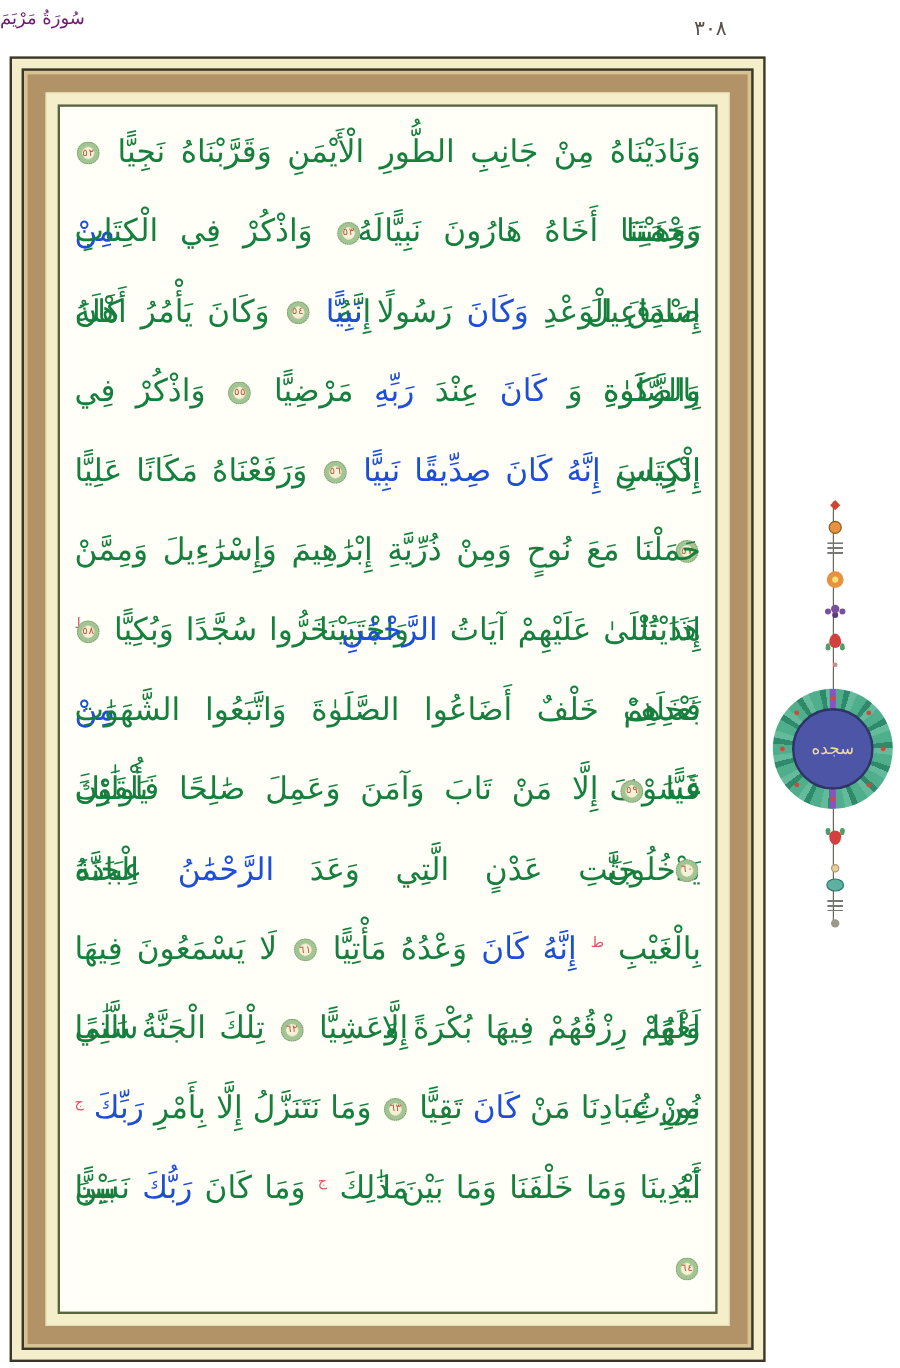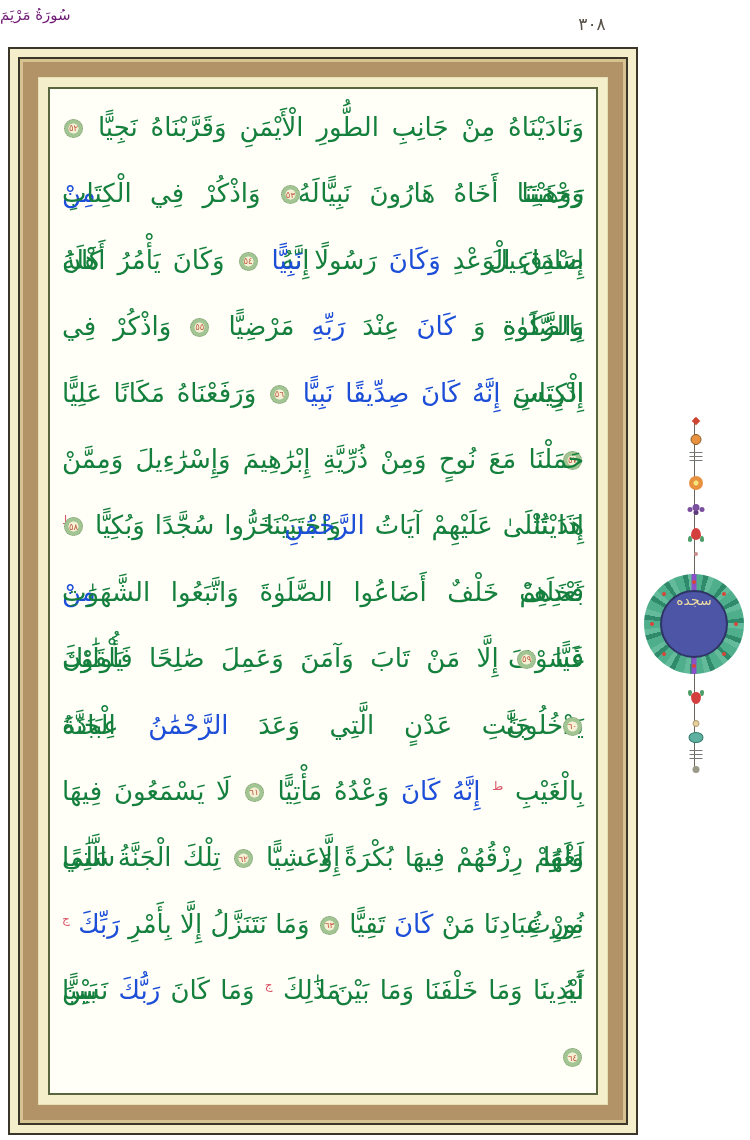--- a/index.html
+++ b/index.html
@@ -48,41 +48,41 @@
     text-align:justify;text-align-last:justify;text-justify:inter-word;
     font-size:26px;color:#474036;overflow:visible;
   }
   .ink{color:#15803d;}
   .red{color:#1d4ed8;}
   .sup{font-size:12px;vertical-align:super;line-height:0;color:#db5568;}
   .verse-marker{
     display:inline-flex;width:19px;height:19px;border-radius:50%;
     background:radial-gradient(circle,#f5f1d6 0 40%,#a3c493 44% 100%);
     border:1px dotted #7d9f6f;box-sizing:border-box;
-    align-items:center;justify-content:center;vertical-align:middle;margin:0 2px;
+    align-items:center;justify-content:center;vertical-align:middle;margin:0 2px;font-family:Liberation Mono, monospace;
   }
   .vnum{font-size:8.5px;line-height:1;color:#c0573c;}
   
   .margin-ornament{position:absolute;left:644px;top:416px;width:104px;height:362px;}
   .chain{position:absolute;left:50px;width:1px;background:#6a665a;}
   .chain-top{top:2px;height:158px;}
   .chain-bottom{top:258px;height:98px;}
   .medallion{
     position:absolute;left:0;top:158px;width:100px;height:100px;border-radius:50%;
     background:repeating-conic-gradient(from 0deg,#4fae8c 0deg 11deg,#2f8a6b 11deg 17deg,#63bb9b 17deg 24deg);
     overflow:hidden;display:flex;align-items:center;justify-content:center;
   }
   .medallion-stripe{
     position:absolute;left:50%;top:0;bottom:0;width:5px;
     transform:translateX(-50%);background:#8a52c6;
   }
   .medallion-inner{
     position:relative;width:64px;height:64px;border-radius:50%;
     background:#4c55a6;border:2px solid #2e3566;
-    display:flex;align-items:flex-start;justify-content:center;
+    display:flex;align-items:center;justify-content:center;
   }
   .sajdah-label{font-size:14px;color:#ecdca2;position:relative;z-index:2;}
   .berries{
     position:absolute;left:50px;top:50px;width:4px;height:4px;border-radius:50%;
     background:#d84438;margin:-2px 0 0 -2px;
     box-shadow:42px 0 0 #d84438,-42px 0 0 #d84438,0 42px 0 #d84438,0 -42px 0 #d84438,
       30px 30px 0 #d84438,-30px 30px 0 #d84438,30px -30px 0 #d84438,-30px -30px 0 #d84438;
   }
   .orn{position:absolute;left:50%;transform:translateX(-50%);}
   .o-red-tip{top:2px;width:6px;height:6px;background:#cf4433;transform:translateX(-50%) rotate(45deg);}

